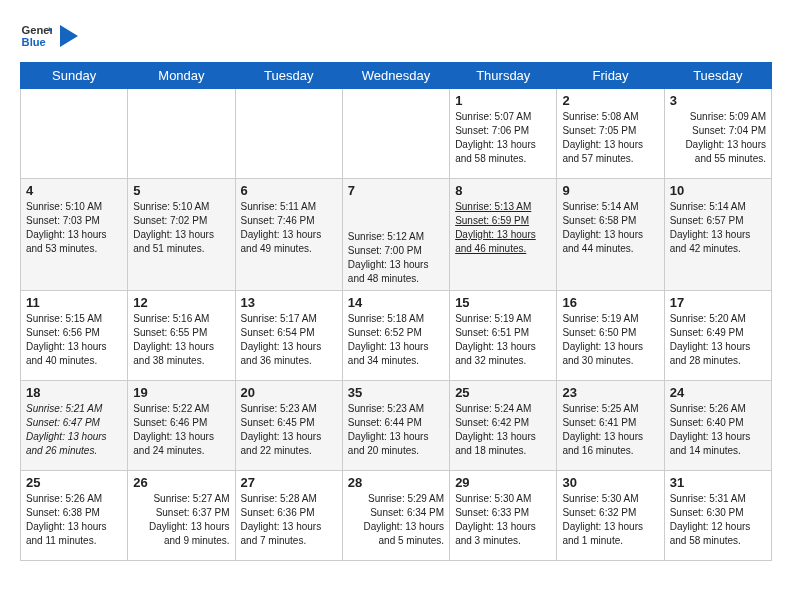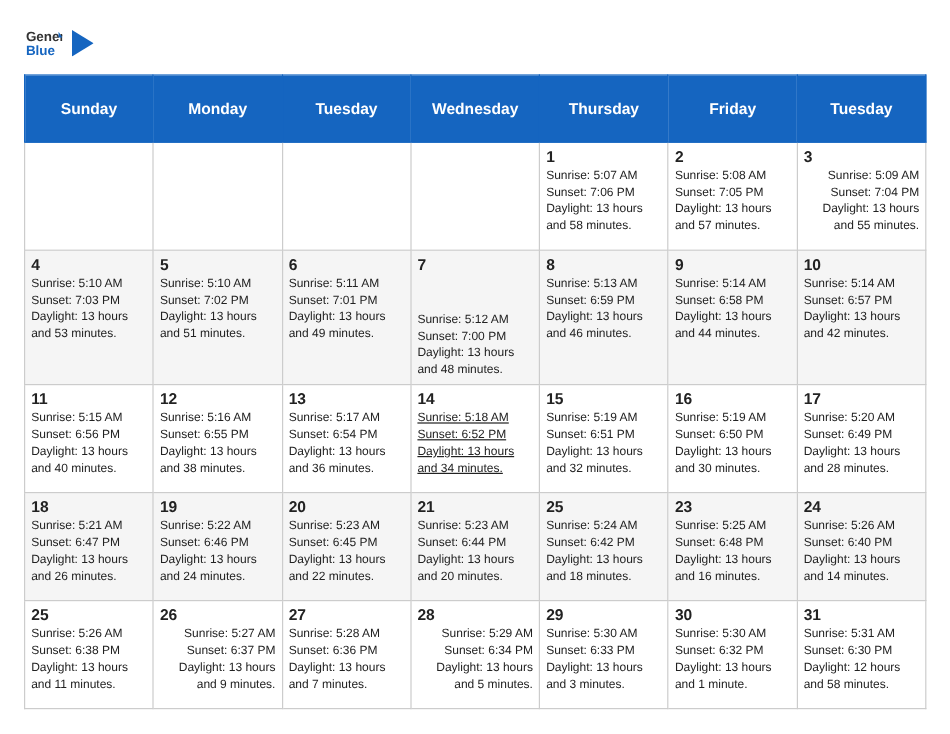--- a/index.html
+++ b/index.html
@@ -41,23 +41,23 @@
     table {
       width: 100%;
       border-collapse: collapse;
       table-layout: fixed;
     }
     thead tr {
       background-color: #1565c0;
       color: #fff;
     }
     thead th {
-      padding: 20px 4px;
+      padding: 5px 4px;
       font-size: 13px;
-      font-weight: bold;
+      font-weight: normal;
       text-align: center;
       border: 1px solid #1565c0;
     }
     tbody tr {
       vertical-align: top;
     }
     tbody td {
       border: 1px solid #ccc;
       padding: 4px 5px;
       font-size: 10.5px;
@@ -158,34 +158,34 @@
         <td>
           <span class="day-number">5</span>
           <div class="cell-content" style="white-space: pre-line;">Sunrise: 5:10 AM
 Sunset: 7:02 PM
 Daylight: 13 hours
 and 51 minutes.</div>
         </td>
         <td>
           <span class="day-number">6</span>
           <div class="cell-content" style="white-space: pre-line;">Sunrise: 5:11 AM
-Sunset: 7:01 PM
+Sunset: 7:46 PM
 Daylight: 13 hours
 and 49 minutes.</div>
         </td>
         <td>
           <span class="day-number">7</span>
           <div class="cell-content" style="white-space: pre-line; margin-top: 32px;">Sunrise: 5:12 AM
 Sunset: 7:00 PM
 Daylight: 13 hours
 and 48 minutes.</div>
         </td>
         <td>
           <span class="day-number">8</span>
-          <div class="cell-content" style="white-space: pre-line;">Sunrise: 5:13 AM
+          <div class="cell-content" style="white-space: pre-line; text-decoration: underline;">Sunrise: 5:13 AM
 Sunset: 6:59 PM
 Daylight: 13 hours
 and 46 minutes.</div>
         </td>
         <td>
           <span class="day-number">9</span>
           <div class="cell-content" style="white-space: pre-line;">Sunrise: 5:14 AM
 Sunset: 6:58 PM
 Daylight: 13 hours
 and 44 minutes.</div>
@@ -215,21 +215,21 @@
         </td>
         <td>
           <span class="day-number">13</span>
           <div class="cell-content" style="white-space: pre-line;">Sunrise: 5:17 AM
 Sunset: 6:54 PM
 Daylight: 13 hours
 and 36 minutes.</div>
         </td>
         <td>
           <span class="day-number">14</span>
-          <div class="cell-content" style="white-space: pre-line; text-decoration: underline;">Sunrise: 5:18 AM
+          <div class="cell-content" style="white-space: pre-line;">Sunrise: 5:18 AM
 Sunset: 6:52 PM
 Daylight: 13 hours
 and 34 minutes.</div>
         </td>
         <td>
           <span class="day-number">15</span>
           <div class="cell-content" style="white-space: pre-line;">Sunrise: 5:19 AM
 Sunset: 6:51 PM
 Daylight: 13 hours
 and 32 minutes.</div>
@@ -245,57 +245,57 @@
           <span class="day-number">17</span>
           <div class="cell-content" style="white-space: pre-line;">Sunrise: 5:20 AM
 Sunset: 6:49 PM
 Daylight: 13 hours
 and 28 minutes.</div>
         </td>
       </tr>
       <tr>
         <td>
           <span class="day-number">18</span>
-          <div class="cell-content" style="white-space: pre-line;">Sunrise: 5:21 AM
+          <div class="cell-content" style="white-space: pre-line; font-style: italic;">Sunrise: 5:21 AM
 Sunset: 6:47 PM
 Daylight: 13 hours
 and 26 minutes.</div>
         </td>
         <td>
           <span class="day-number">19</span>
           <div class="cell-content" style="white-space: pre-line;">Sunrise: 5:22 AM
 Sunset: 6:46 PM
 Daylight: 13 hours
 and 24 minutes.</div>
         </td>
         <td>
           <span class="day-number">20</span>
           <div class="cell-content" style="white-space: pre-line;">Sunrise: 5:23 AM
 Sunset: 6:45 PM
 Daylight: 13 hours
 and 22 minutes.</div>
         </td>
         <td>
-          <span class="day-number">21</span>
+          <span class="day-number">35</span>
           <div class="cell-content" style="white-space: pre-line;">Sunrise: 5:23 AM
 Sunset: 6:44 PM
 Daylight: 13 hours
 and 20 minutes.</div>
         </td>
         <td>
           <span class="day-number">25</span>
           <div class="cell-content" style="white-space: pre-line;">Sunrise: 5:24 AM
 Sunset: 6:42 PM
 Daylight: 13 hours
 and 18 minutes.</div>
         </td>
         <td>
           <span class="day-number">23</span>
           <div class="cell-content" style="white-space: pre-line;">Sunrise: 5:25 AM
-Sunset: 6:48 PM
+Sunset: 6:41 PM
 Daylight: 13 hours
 and 16 minutes.</div>
         </td>
         <td>
           <span class="day-number">24</span>
           <div class="cell-content" style="white-space: pre-line;">Sunrise: 5:26 AM
 Sunset: 6:40 PM
 Daylight: 13 hours
 and 14 minutes.</div>
         </td>

